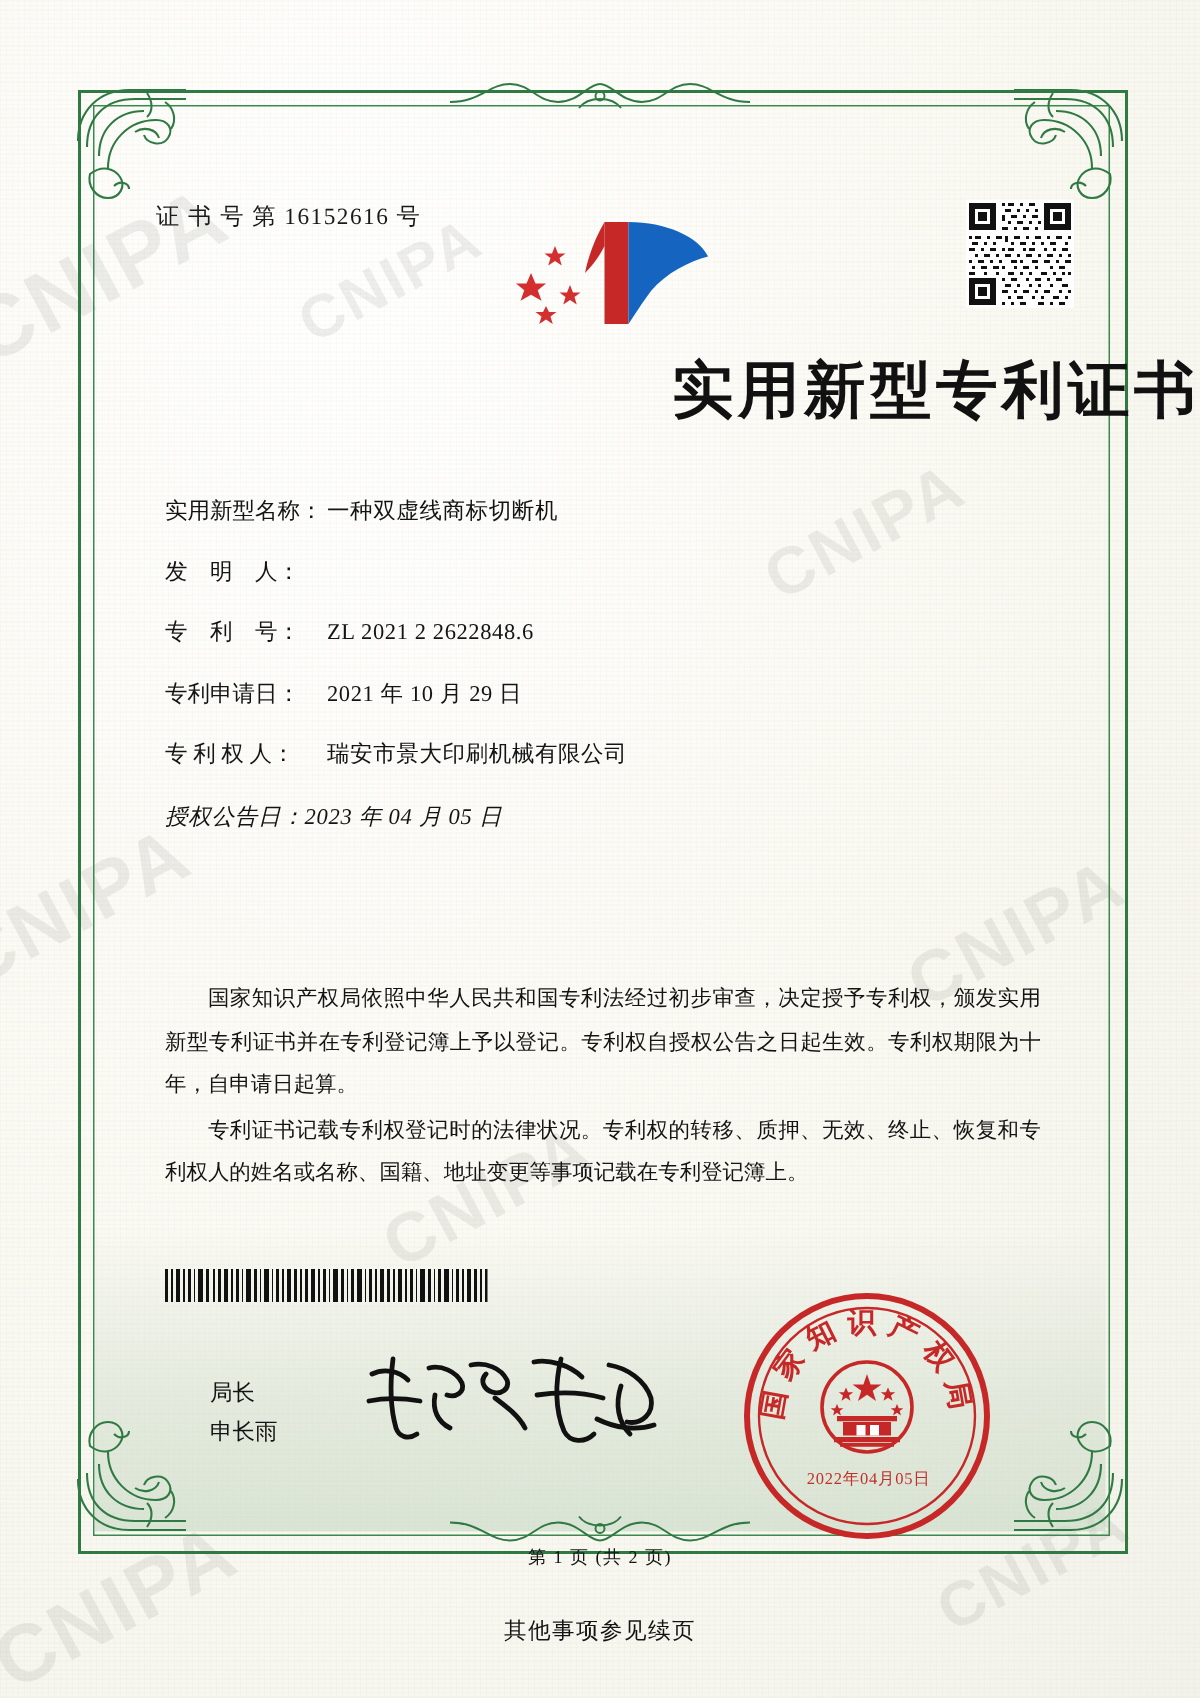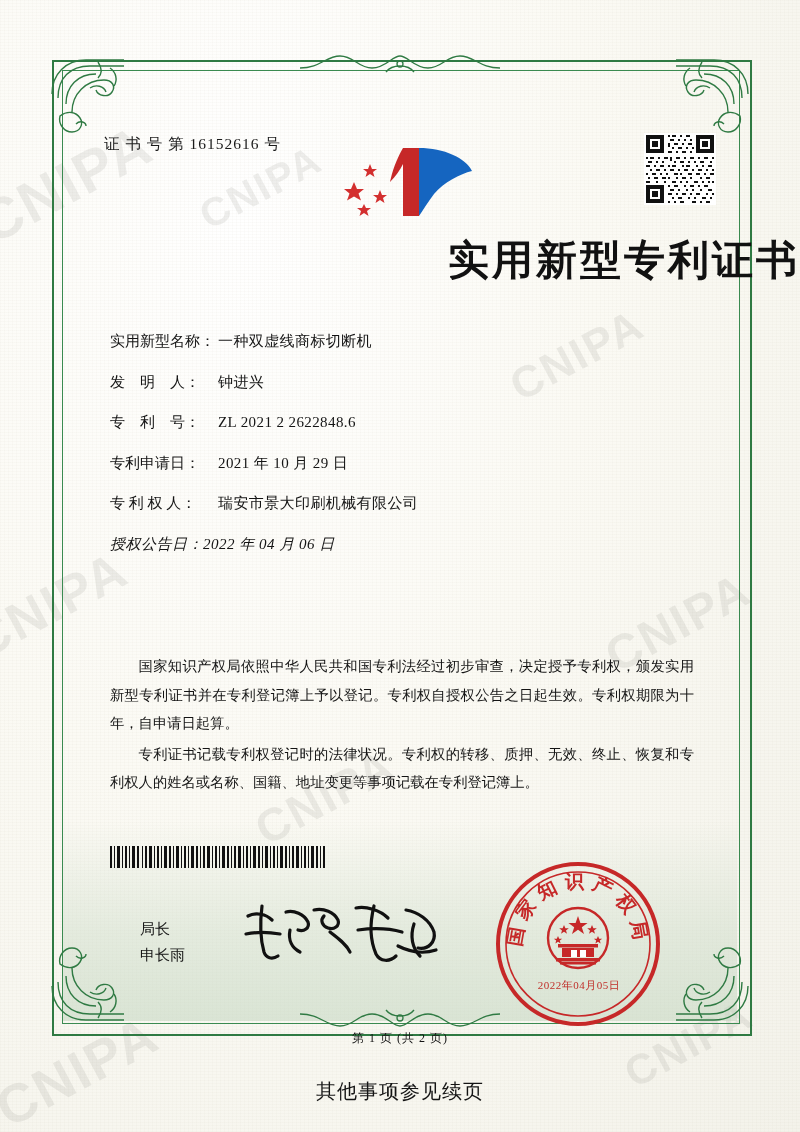--- a/index.html
+++ b/index.html
@@ -204,21 +204,21 @@
     left: 0; right: 0; top: 1030px;
     text-align: center;
     font-size: 12px;
     color: #141414;
     letter-spacing: 1px;
   }
   .footer-note {
     position: absolute;
     left: 0; right: 0; top: 1078px;
     text-align: center;
-    font-size: 20px;
+    font-size: 15px;
     color: #141414;
     letter-spacing: 1px;
   }
 
   
   .bottom-tint {
     position: absolute;
     left: 63px; top: 820px;
     width: 674px; height: 201px;
     background: linear-gradient(180deg, rgba(210,222,205,0) 0%, rgba(203,219,199,0.45) 55%, rgba(193,213,190,0.55) 100%);
@@ -481,38 +481,37 @@
 
   <div class="title">实用新型专利证书</div>
 
   <div class="fields">
     <div class="frow">
       <span class="flabel">实用新型名称：</span>
       <span class="fvalue">一种双虚线商标切断机</span>
     </div>
     <div class="frow">
       <span class="flabel">发　明　人：</span>
-      <span class="fvalue">钟进兴</span>
     </div>
     <div class="frow">
       <span class="flabel">专　利　号：</span>
       <span class="fvalue">ZL 2021 2 2622848.6</span>
     </div>
     <div class="frow">
       <span class="flabel">专利申请日：</span>
       <span class="fvalue">2021 年 10 月 29 日</span>
     </div>
     <div class="frow">
       <span class="flabel">专 利 权 人：</span>
       <span class="fvalue">瑞安市景大印刷机械有限公司</span>
     </div>
     <div class="frow-two">
       <span class="seg1">
         <span class="lbl">授权公告日：</span>
-        <span class="lbl">2022 年 04 月 06 日</span>
+        <span class="lbl">2023 年 04 月 05 日</span>
       </span>
     </div>
   </div>
 
   <div class="paras">
     <p>国家知识产权局依照中华人民共和国专利法经过初步审查，决定授予专利权，颁发实用新型专利证书并在专利登记簿上予以登记。专利权自授权公告之日起生效。专利权期限为十年，自申请日起算。</p>
     <p>专利证书记载专利权登记时的法律状况。专利权的转移、质押、无效、终止、恢复和专利权人的姓名或名称、国籍、地址变更等事项记载在专利登记簿上。</p>
   </div>
 
   <div class="barcode">

